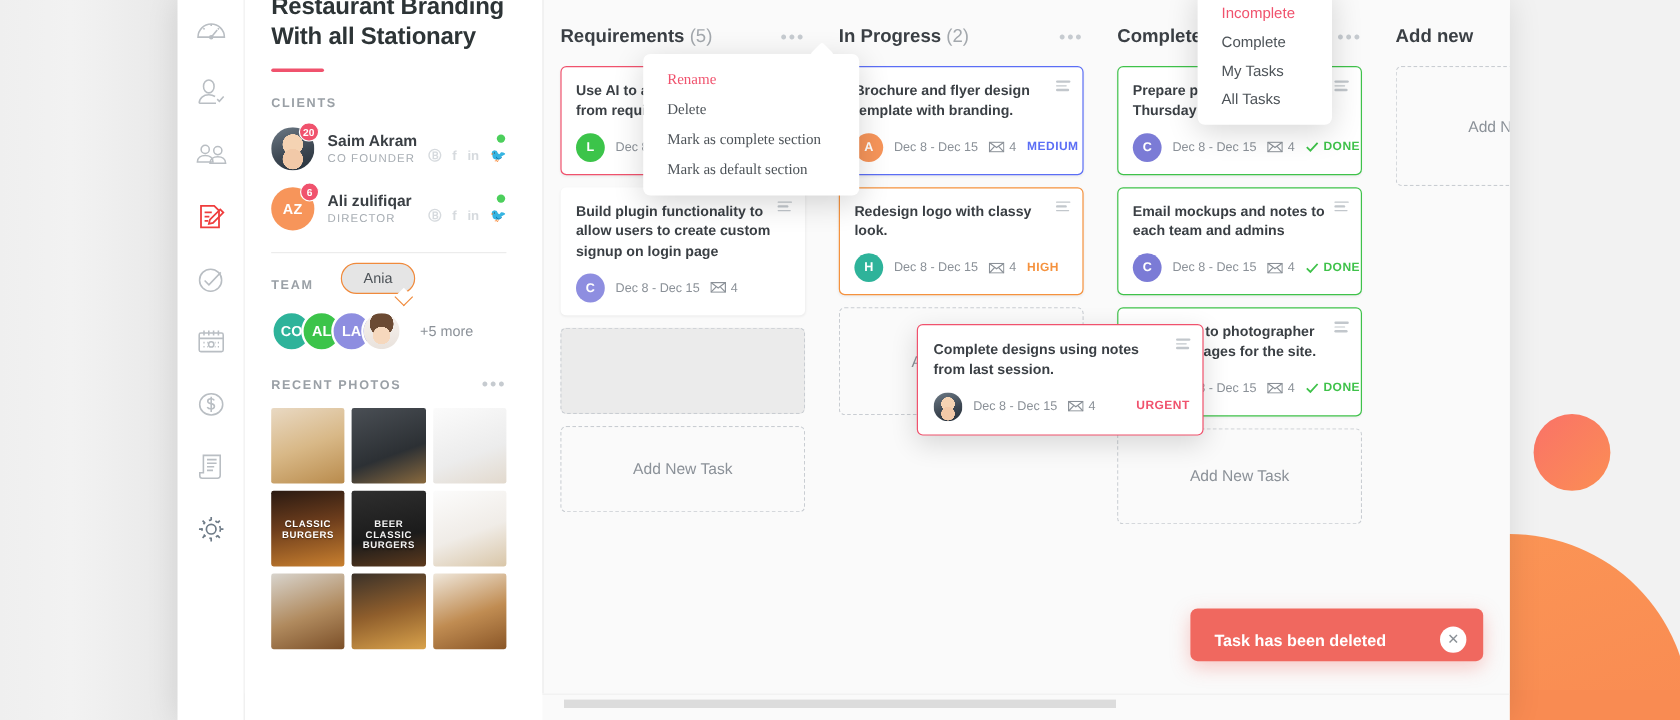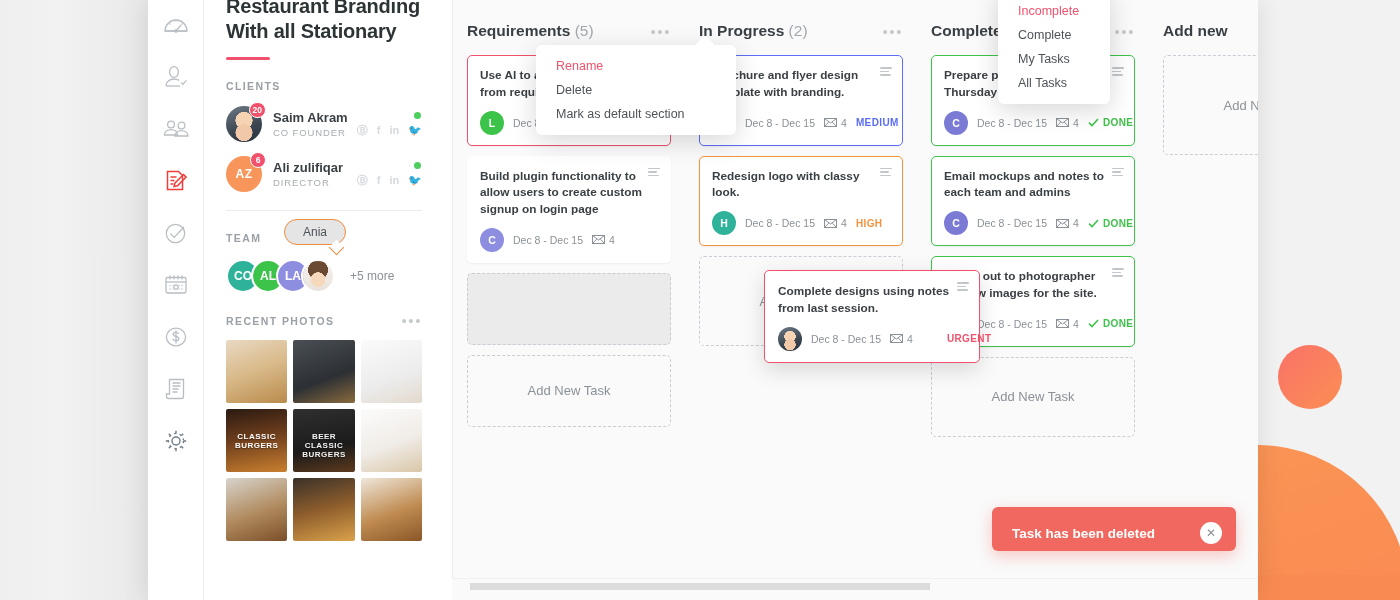--- a/index.html
+++ b/index.html
@@ -156,35 +156,35 @@
     border:1.6px dashed #c9cdd2; border-radius:5px; height:72px;
     display:flex; align-items:center; justify-content:center;
     font-size:13px; color:#8b9198; cursor:pointer; background:transparent;
   }
   .dropzone {
     border:1.6px dashed #c9cdd2; border-radius:5px; height:72px; background:#ebebeb; margin-bottom:10px;
   }
 
   
   .drag-card {
-    position:absolute; left:616px; top:270px; width:216px; z-index:40;
+    position:absolute; left:616px; top:270px; width:239px; z-index:40;
     background:#fff; border:1.6px solid #f0526d; border-radius:5px;
     padding:12px 13px 11px 13px; box-shadow:0 7px 22px rgba(0,0,0,0.14);
   }
 
   
   .menu {
     position:absolute; background:#fff; border-radius:6px; z-index:60;
     box-shadow:0 6px 26px rgba(0,0,0,0.16); padding:9px 0;
   }
   .menu-item {
     padding:5px 20px; font-size:12.5px; color:#4d5358; cursor:pointer; white-space:nowrap;
   }
   .menu-item.active { color:#f0526d; }
-  .menu.section-menu { left:388px; top:45px; width:200px; }
+  .menu.section-menu { left:388px; top:45px; width:180px;font-family:Liberation Serif, serif; }
   .menu.section-menu:before {
     content:""; position:absolute; right:24px; top:-7px; width:14px; height:14px;
     background:#fff; transform:rotate(45deg); border-radius:2px;
   }
   .menu.filter-menu { left:850px; top:-10px; width:112px; }
 
   
   .toast {
     position:absolute; left:844px; top:507px; width:244px; height:44px; z-index:70;
     background:#f0685f; border-radius:6px; display:flex; align-items:center;
@@ -636,20 +636,21 @@
             </svg>
           <span>4</span>
         </div>
         <div class="c-prio p-urgent">URGENT</div>
       </div>
     </div>
 
     <div class="menu section-menu">
       <div class="menu-item active">Rename</div>
       <div class="menu-item">Delete</div>
+      <div class="menu-item">Mark as complete section</div>
       <div class="menu-item">Mark as default section</div>
     </div>
 
     <div class="menu filter-menu">
       <div class="menu-item active">Incomplete</div>
       <div class="menu-item">Complete</div>
       <div class="menu-item">My Tasks</div>
       <div class="menu-item">All Tasks</div>
     </div>
 

